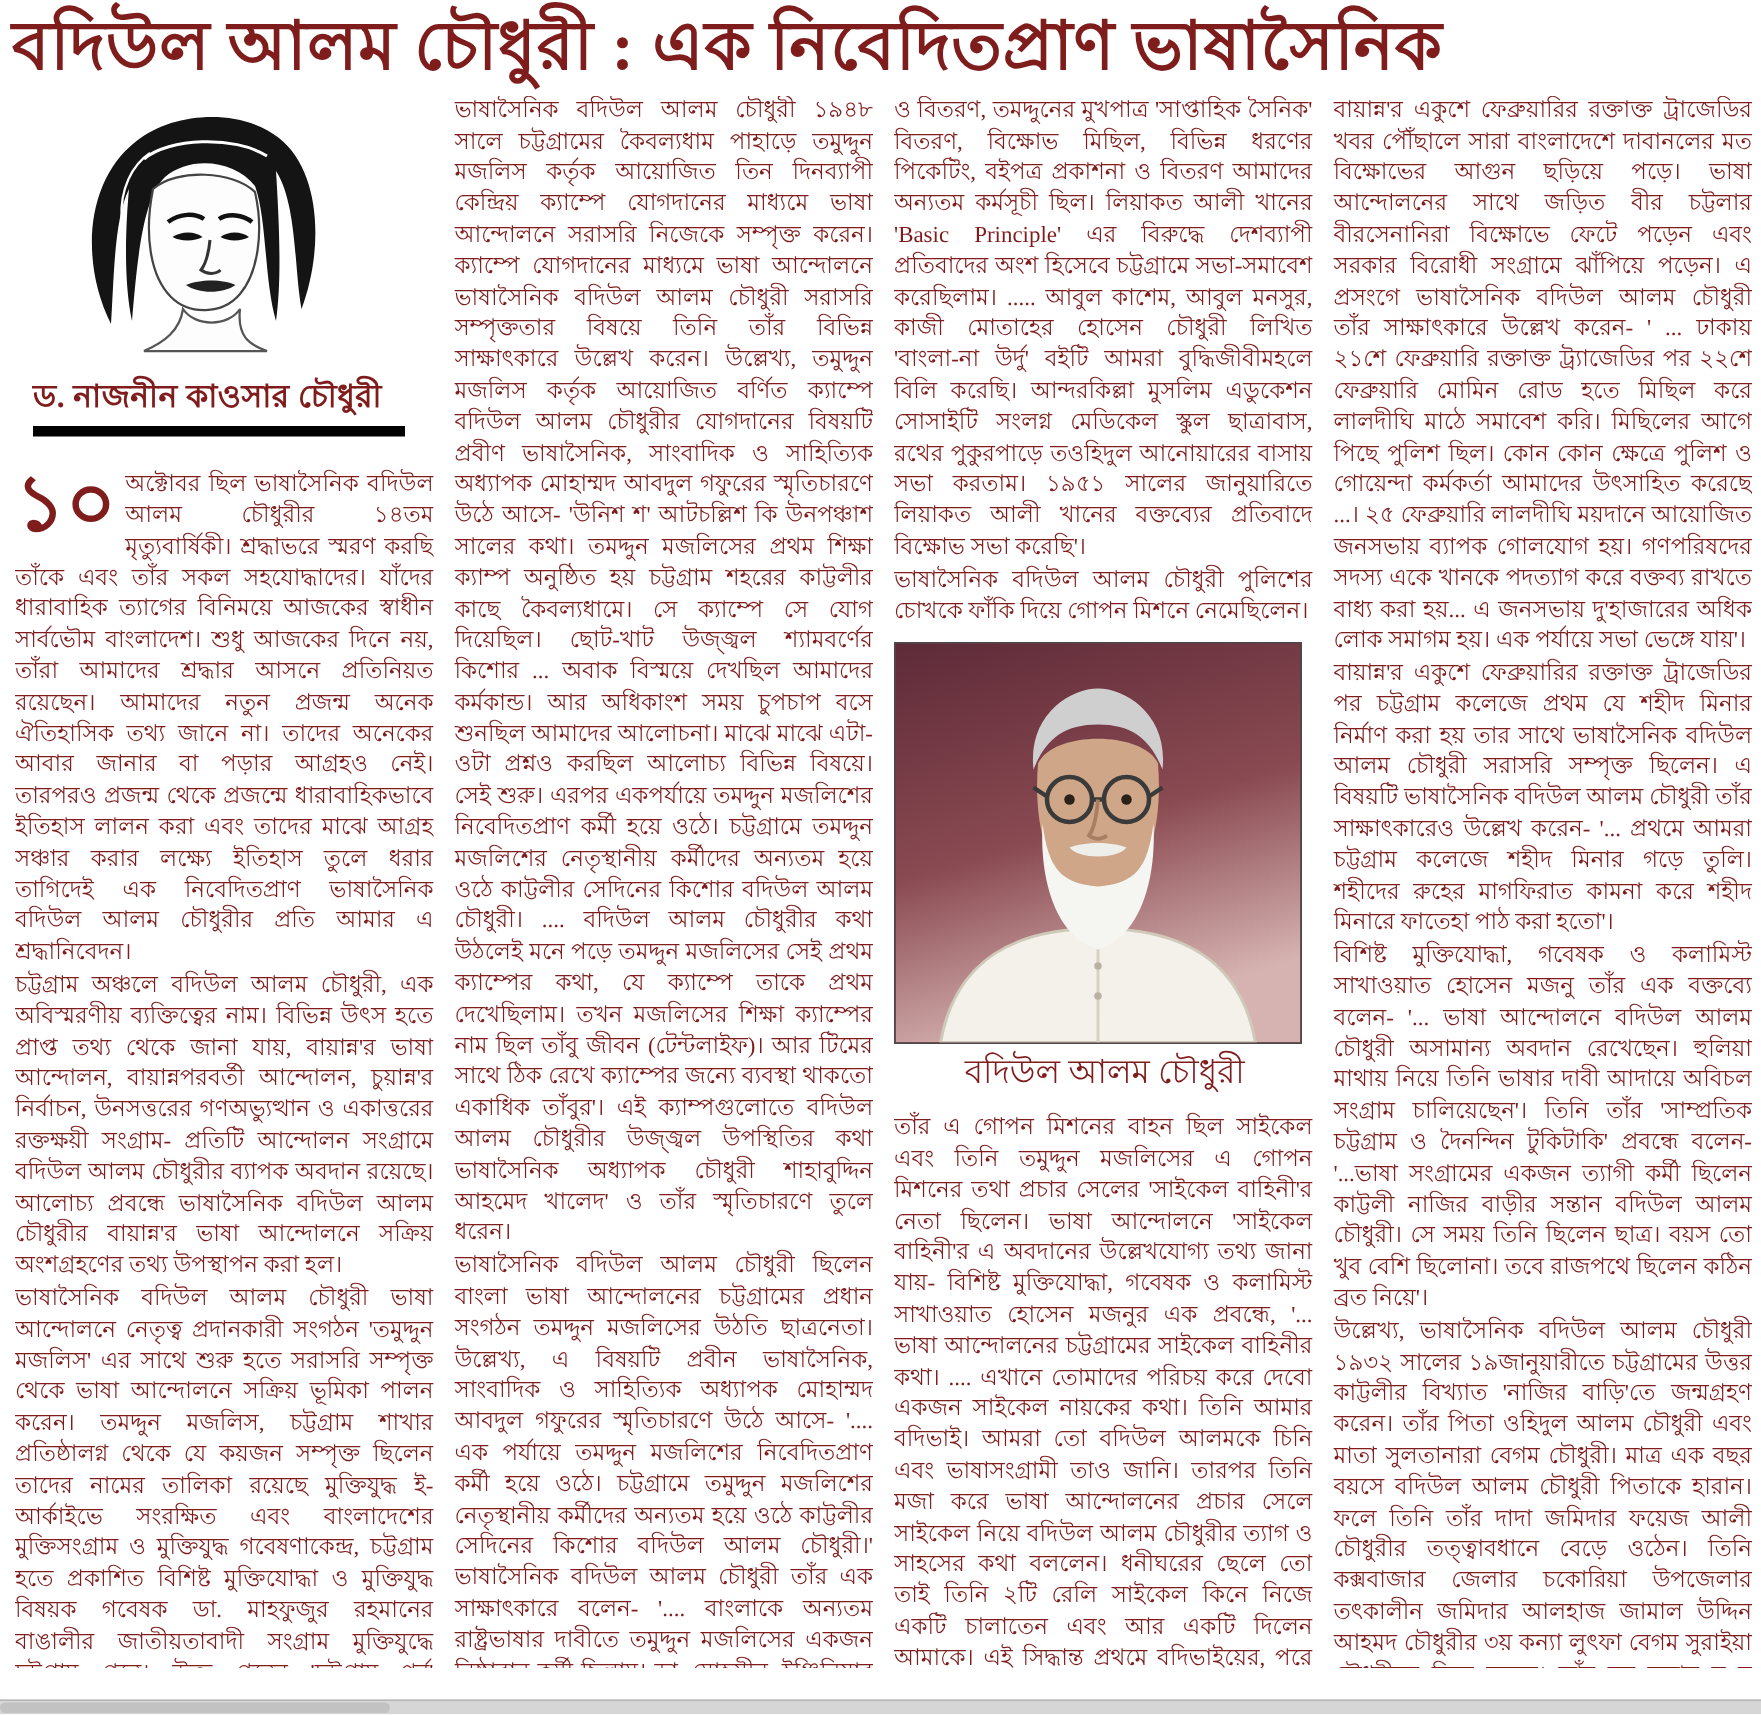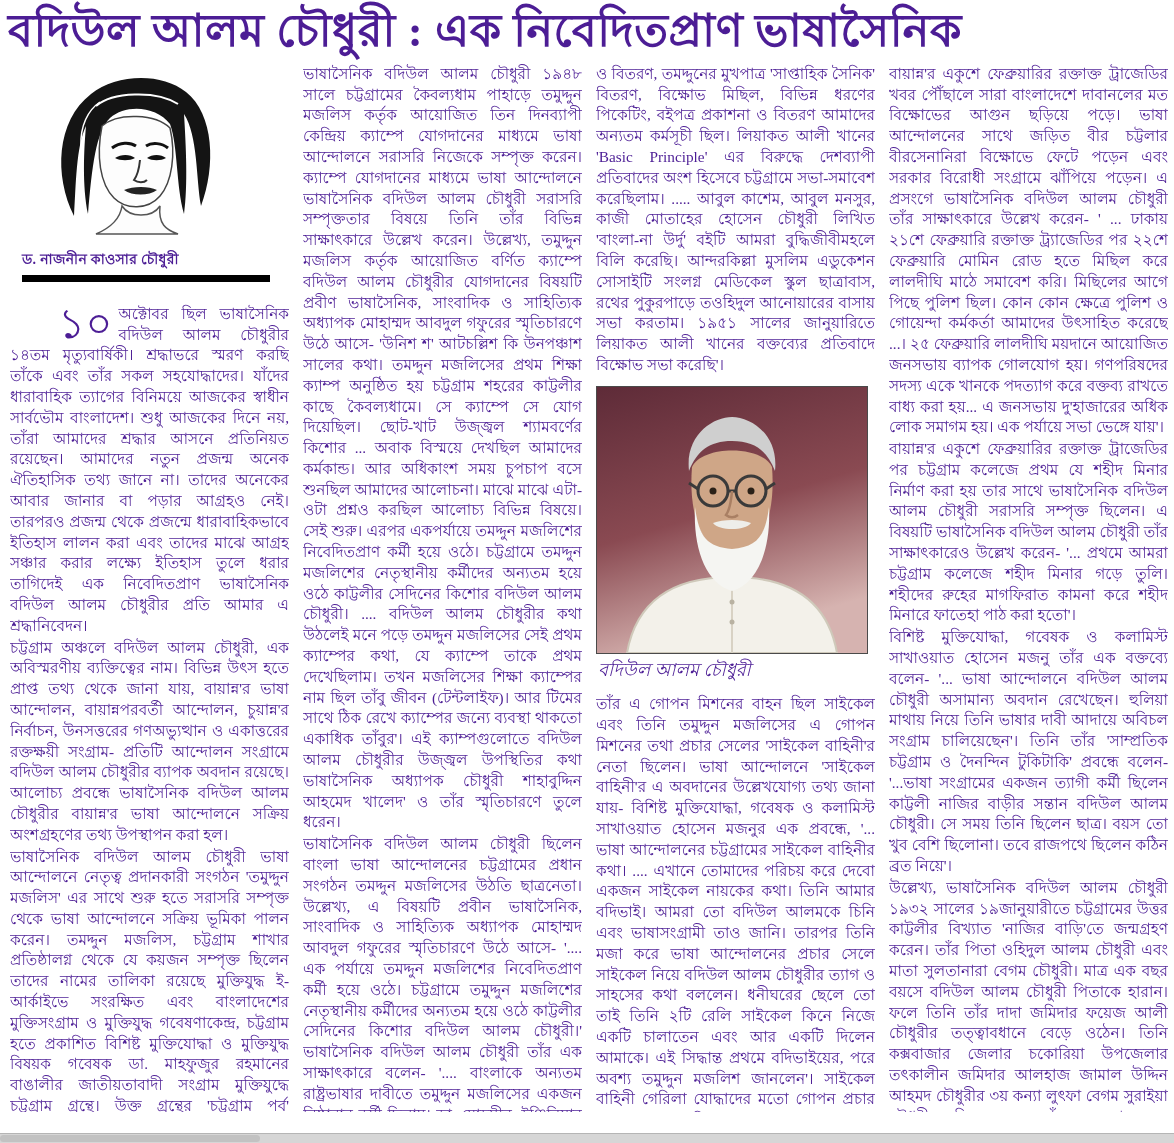--- a/index.html
+++ b/index.html
@@ -4,21 +4,21 @@
 <style>
   * { margin: 0; padding: 0; box-sizing: border-box; }
   html, body { background: #ffffff; }
   .page {
     position: relative;
     width: 1174px;
     height: 1143px;
     background: #ffffff;
     overflow: hidden;
     font-family: "Liberation Serif", "DejaVu Serif", serif;
-    color: #4c1d95;
+    color: #7f1d1d;
   }
   .headline {
     font-size: 45px;
     font-weight: bold;
     line-height: 1.15;
     padding: 6px 10px 4px 8px;
     letter-spacing: 0.5px;
     white-space: nowrap;
   }
   .columns {
@@ -33,53 +33,51 @@
     font-size: 15.3px;
     line-height: 1.36;
     text-align: justify;
     height: 1048px;
     overflow: hidden;
   }
   .col p { margin: 0 0 1px 0; }
   .author-block { padding: 2px 0 0 12px; }
   .portrait-sketch { display: block; margin-left: 14px; }
   .byline {
-    font-size: 14px;
+    font-size: 21px;
     font-weight: bold;
     margin: 6px 0 6px 0;
     letter-spacing: 0.3px;
   }
   .byline-rule {
     width: 248px;
     height: 7px;
     background: #000;
     margin: 2px 0 22px 0;
   }
   .dropcap {
     float: left;
-    font-size: 42px;
-    font-weight: normal;
+    font-size: 52px;
+    font-weight: bold;
     line-height: 0.78;
     padding: 4px 6px 0 0;
-    margin-left: 48px;
   }
   .photo-frame {
     width: 272px;
     height: 268px;
     border: 1px solid #4a4a4a;
     background: #6e3340;
     margin: 10px 0 4px 0;
     overflow: hidden;
   }
   .photo-frame svg { display: block; }
   .photo-caption {
-    font-style: italic;
-    font-size: 18px;
+    font-size: 22px;
     margin: 2px 0 12px 2px;
-    text-align: left;
+    text-align: center;
   }
   .bottom-scrollbar {
     position: absolute;
     left: 0; right: 0; bottom: 0;
     height: 10px;
     background: #d6d6d6;
     border-top: 1px solid #b5b5b5;
   }
   .bottom-scrollbar .thumb {
     position: absolute;
@@ -130,20 +128,21 @@
       <p>ভাষাসৈনিক বদিউল আলম চৌধুরী ভাষা আন্দোলনে নেতৃত্ব প্রদানকারী সংগঠন 'তমুদ্দুন মজলিস' এর সাথে শুরু হতে সরাসরি সম্পৃক্ত থেকে ভাষা আন্দোলনে সক্রিয় ভূমিকা পালন করেন। তমদ্দুন মজলিস, চট্টগ্রাম শাখার প্রতিষ্ঠালগ্ন থেকে যে কয়জন সম্পৃক্ত ছিলেন তাদের নামের তালিকা রয়েছে মুক্তিযুদ্ধ ই-আর্কাইভে সংরক্ষিত এবং বাংলাদেশের মুক্তিসংগ্রাম ও মুক্তিযুদ্ধ গবেষণাকেন্দ্র, চট্টগ্রাম হতে প্রকাশিত বিশিষ্ট মুক্তিযোদ্ধা ও মুক্তিযুদ্ধ বিষয়ক গবেষক ডা. মাহফুজুর রহমানের বাঙালীর জাতীয়তাবাদী সংগ্রাম মুক্তিযুদ্ধে চট্টগ্রাম গ্রন্থে। উক্ত গ্রন্থের 'চট্টগ্রাম পর্ব' অধ্যায়ের '৪৭ পরবর্তী চট্টগ্রামের সংগঠন চিত্র' অংশের 'তমদ্দুন মজলিস' অনুচ্ছেদে (পৃষ্ঠা ২৪৭) বর্ণিত তালিকায় ভাষাসৈনিক বদিউল আলম চৌধুরীর নামও রয়েছে। ভাষাসৈনিক বদিউল আলম চৌধুরী</p>
     </div>
 
     <div class="col">
       <p>ভাষাসৈনিক বদিউল আলম চৌধুরী ১৯৪৮ সালে চট্টগ্রামের কৈবল্যধাম পাহাড়ে তমুদ্দুন মজলিস কর্তৃক আয়োজিত তিন দিনব্যাপী কেন্দ্রিয় ক্যাম্পে যোগদানের মাধ্যমে ভাষা আন্দোলনে সরাসরি নিজেকে সম্পৃক্ত করেন। ক্যাম্পে যোগদানের মাধ্যমে ভাষা আন্দোলনে ভাষাসৈনিক বদিউল আলম চৌধুরী সরাসরি সম্পৃক্ততার বিষয়ে তিনি তাঁর বিভিন্ন সাক্ষাৎকারে উল্লেখ করেন। উল্লেখ্য, তমুদ্দুন মজলিস কর্তৃক আয়োজিত বর্ণিত ক্যাম্পে বদিউল আলম চৌধুরীর যোগদানের বিষয়টি প্রবীণ ভাষাসৈনিক, সাংবাদিক ও সাহিত্যিক অধ্যাপক মোহাম্মদ আবদুল গফুরের স্মৃতিচারণে উঠে আসে- 'উনিশ শ' আটচল্লিশ কি উনপঞ্চাশ সালের কথা। তমদ্দুন মজলিসের প্রথম শিক্ষা ক্যাম্প অনুষ্ঠিত হয় চট্টগ্রাম শহরের কাট্টলীর কাছে কৈবল্যধামে। সে ক্যাম্পে সে যোগ দিয়েছিল। ছোট-খাট উজ্জ্বল শ্যামবর্ণের কিশোর ... অবাক বিস্ময়ে দেখছিল আমাদের কর্মকান্ড। আর অধিকাংশ সময় চুপচাপ বসে শুনছিল আমাদের আলোচনা। মাঝে মাঝে এটা-ওটা প্রশ্নও করছিল আলোচ্য বিভিন্ন বিষয়ে। সেই শুরু। এরপর একপর্যায়ে তমদ্দুন মজলিশের নিবেদিতপ্রাণ কর্মী হয়ে ওঠে। চট্টগ্রামে তমদ্দুন মজলিশের নেতৃস্থানীয় কর্মীদের অন্যতম হয়ে ওঠে কাট্টলীর সেদিনের কিশোর বদিউল আলম চৌধুরী। .... বদিউল আলম চৌধুরীর কথা উঠলেই মনে পড়ে তমদ্দুন মজলিসের সেই প্রথম ক্যাম্পের কথা, যে ক্যাম্পে তাকে প্রথম দেখেছিলাম। তখন মজলিসের শিক্ষা ক্যাম্পের নাম ছিল তাঁবু জীবন (টেন্টলাইফ)। আর টিমের সাথে ঠিক রেখে ক্যাম্পের জন্যে ব্যবস্থা থাকতো একাধিক তাঁবুর'। এই ক্যাম্পগুলোতে বদিউল আলম চৌধুরীর উজ্জ্বল উপস্থিতির কথা ভাষাসৈনিক অধ্যাপক চৌধুরী শাহাবুদ্দিন আহমেদ খালেদ' ও তাঁর স্মৃতিচারণে তুলে ধরেন।</p>
       <p>ভাষাসৈনিক বদিউল আলম চৌধুরী ছিলেন বাংলা ভাষা আন্দোলনের চট্টগ্রামের প্রধান সংগঠন তমদ্দুন মজলিসের উঠতি ছাত্রনেতা। উল্লেখ্য, এ বিষয়টি প্রবীন ভাষাসৈনিক, সাংবাদিক ও সাহিত্যিক অধ্যাপক মোহাম্মদ আবদুল গফুরের স্মৃতিচারণে উঠে আসে- '.... এক পর্যায়ে তমদ্দুন মজলিশের নিবেদিতপ্রাণ কর্মী হয়ে ওঠে। চট্টগ্রামে তমুদ্দুন মজলিশের নেতৃস্থানীয় কর্মীদের অন্যতম হয়ে ওঠে কাট্টলীর সেদিনের কিশোর বদিউল আলম চৌধুরী।' ভাষাসৈনিক বদিউল আলম চৌধুরী তাঁর এক সাক্ষাৎকারে বলেন- '.... বাংলাকে অন্যতম রাষ্ট্রভাষার দাবীতে তমুদ্দুন মজলিসের একজন নিষ্ঠাবান কর্মী ছিলাম। ডা. মোহসীন, ইঞ্জিনিয়ার আজিজুর রহমান ও এ কে এম রফিকুল্লাহ চৌধুরীর নেতৃত্বে বাংলাভাষার দাবীতে নিয়মিত সভা-সমাবেশ, স্মারকলিপি পেশ</p>
     </div>
 
     <div class="col">
       <p>ও বিতরণ, তমদ্দুনের মুখপাত্র 'সাপ্তাহিক সৈনিক' বিতরণ, বিক্ষোভ মিছিল, বিভিন্ন ধরণের পিকেটিং, বইপত্র প্রকাশনা ও বিতরণ আমাদের অন্যতম কর্মসূচী ছিল। লিয়াকত আলী খানের 'Basic Principle' এর বিরুদ্ধে দেশব্যাপী প্রতিবাদের অংশ হিসেবে চট্টগ্রামে সভা-সমাবেশ করেছিলাম। ..... আবুল কাশেম, আবুল মনসুর, কাজী মোতাহের হোসেন চৌধুরী লিখিত 'বাংলা-না উর্দু' বইটি আমরা বুদ্ধিজীবীমহলে বিলি করেছি। আন্দরকিল্লা মুসলিম এডুকেশন সোসাইটি সংলগ্ন মেডিকেল স্কুল ছাত্রাবাস, রথের পুকুরপাড়ে তওহিদুল আনোয়ারের বাসায় সভা করতাম। ১৯৫১ সালের জানুয়ারিতে লিয়াকত আলী খানের বক্তব্যের প্রতিবাদে বিক্ষোভ সভা করেছি'।</p>
+      <p>ভাষাসৈনিক বদিউল আলম চৌধুরী পুলিশের চোখকে ফাঁকি দিয়ে গোপন মিশনে নেমেছিলেন।</p>
 
       <div class="photo-frame">
         <svg width="270" height="266" viewBox="0 0 270 266">
           <defs>
             <linearGradient id="bg" x1="0" y1="0" x2="0.3" y2="1">
               <stop offset="0" stop-color="#5e2b38"></stop>
               <stop offset="0.55" stop-color="#8a4a52"></stop>
               <stop offset="1" stop-color="#d6b3b0"></stop>
             </linearGradient>
           </defs>

